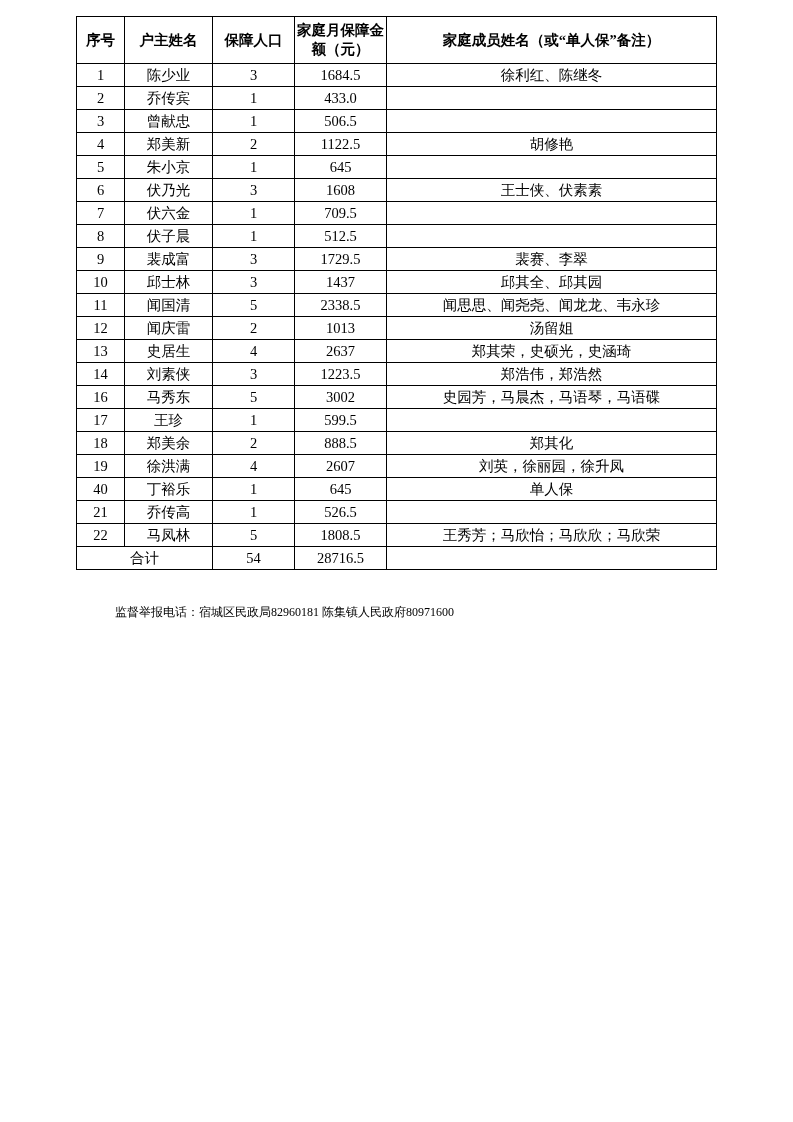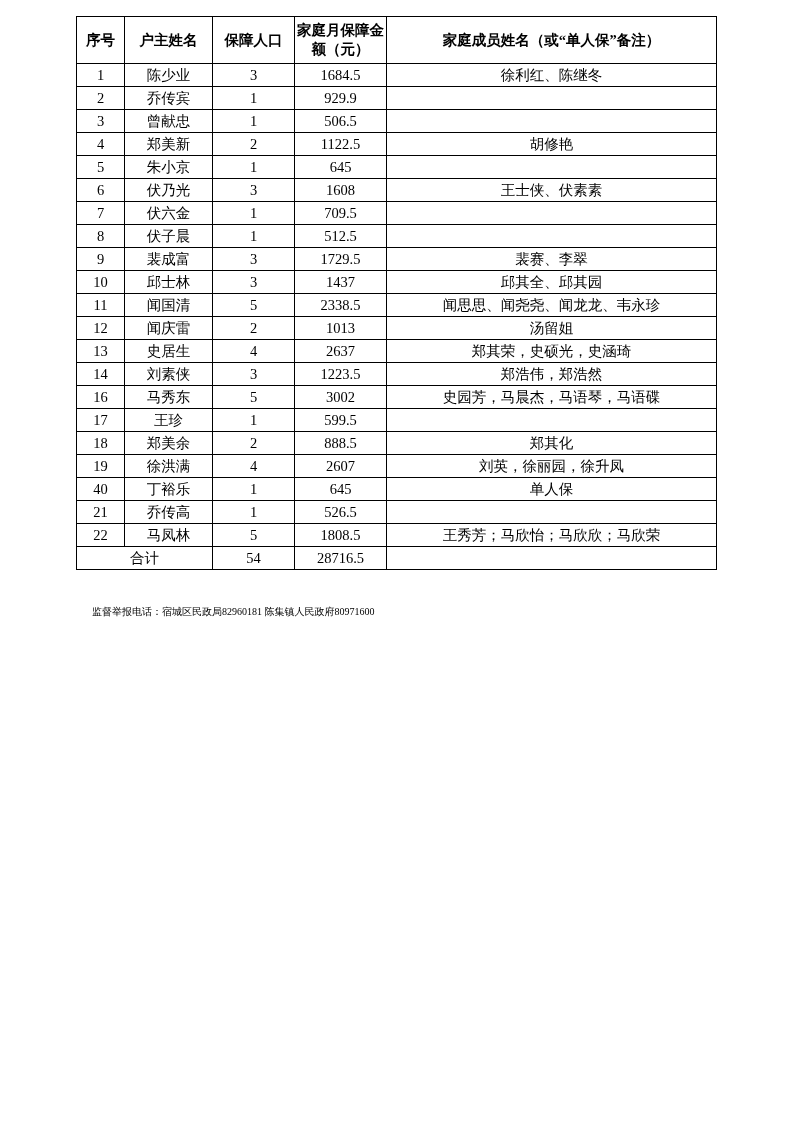--- a/index.html
+++ b/index.html
@@ -77,22 +77,22 @@
     margin: 14px 68px 0 68px;
     font-size: 15.5px;
     line-height: 30px;
     text-align: justify;
   }
   .after .indent {
     display: inline-block;
     width: 38px;
   }
   .contact {
-    margin: 28px 68px 0 92px;
-    font-size: 10px;
+    margin: 28px 68px 0 115px;
+    font-size: 12px;
     line-height: 28px;
   }
 </style>
 </head>
 <body>
 
 <div class="page">
 
 
 
@@ -118,21 +118,21 @@
           <td class="idx">1</td>
           <td class="name">陈少业</td>
           <td class="people">3</td>
           <td class="amount">1684.5</td>
           <td class="member">徐利红、陈继冬</td>
         </tr>
         <tr>
           <td class="idx">2</td>
           <td class="name">乔传宾</td>
           <td class="people">1</td>
-          <td class="amount">929.9</td>
+          <td class="amount">433.0</td>
           <td class="member"></td>
         </tr>
         <tr>
           <td class="idx">3</td>
           <td class="name">曾献忠</td>
           <td class="people">1</td>
           <td class="amount">506.5</td>
           <td class="member"></td>
         </tr>
         <tr>

